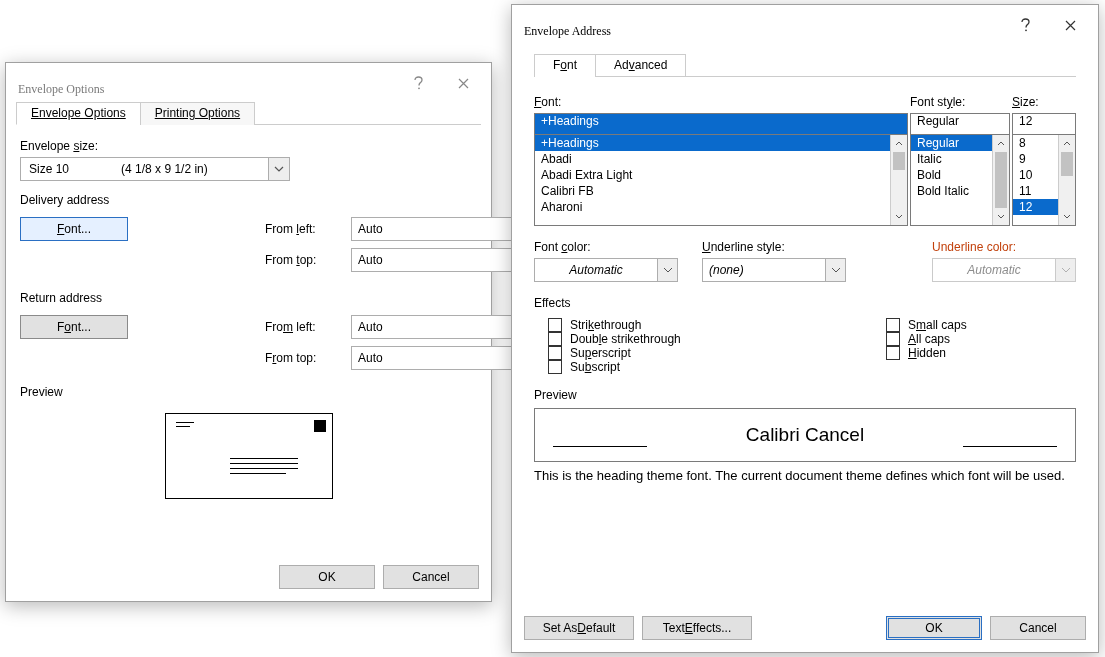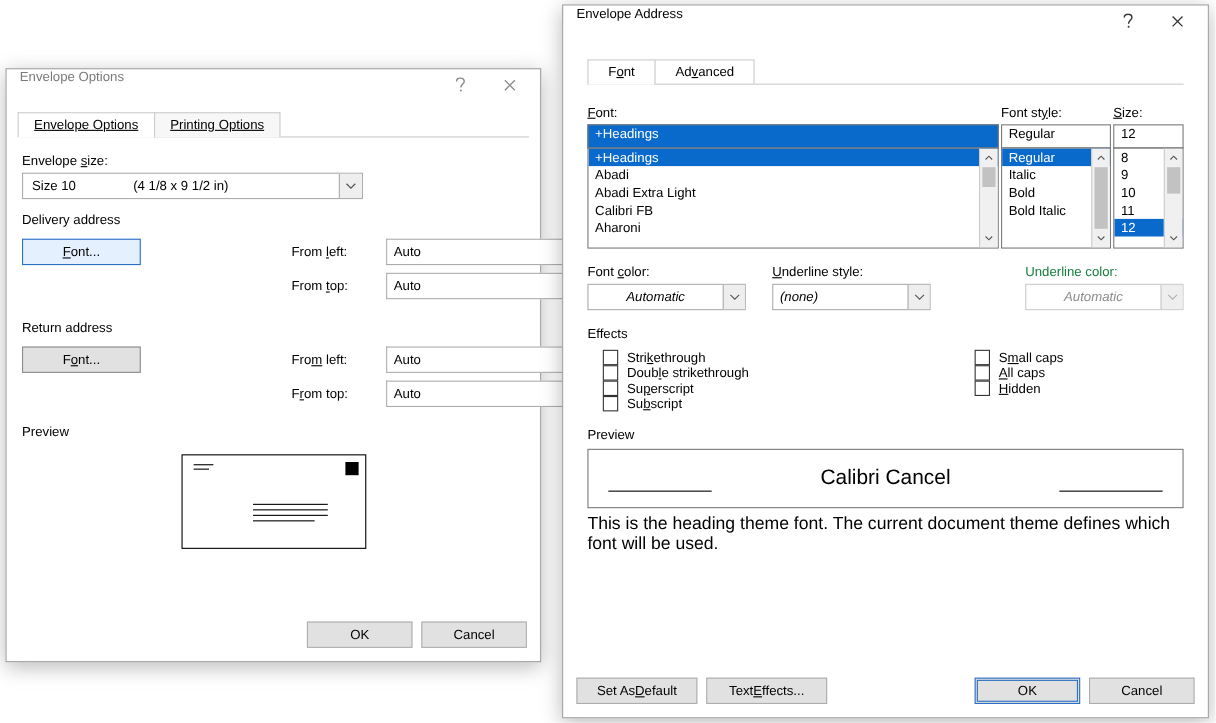--- a/index.html
+++ b/index.html
@@ -2,21 +2,21 @@
 <html><head>
 <meta charset="utf-8">
 <style>
   html,body{margin:0;padding:0;height:100%;background:#fff;font-family:"Segoe UI",Tahoma,Arial,sans-serif;font-size:12px;color:#000;}
   *{box-sizing:border-box;}
   .canvas{position:relative;width:1105px;height:657px;}
   .dialog{position:absolute;background:#fff;border:1px solid #a0a0a0;box-shadow:0 4px 18px rgba(0,0,0,.28);}
   
   .dialog.env{left:5px;top:62px;width:487px;height:540px;}
   .dialog.font{left:511px;top:4px;width:588px;height:649px;}
-  .titlebar{height:34px;display:flex;align-items:flex-start;padding:0 6px 0 12px;}
+  .titlebar{height:34px;display:flex;align-items:flex-end;padding:0 6px 0 12px;font-family:Liberation Serif, serif;}
   .titlebar .title{flex:1;font-size:12px;}
   .titlebar .tbbtn{width:44px;height:28px;display:flex;align-items:center;justify-content:center;color:#555;}
   .env .title{color:#7a7a7a;}
   .font .title{color:#000;}
   .close svg,.help svg{display:block;}
   
   .tabstrip{display:flex;border-bottom:1px solid #ccc;margin:4px 10px 0 10px;height:24px;}
   .tabstrip .tab{padding:3px 14px 4px;border:1px solid #ccc;border-bottom:none;margin-right:-1px;background:#f7f7f7;position:relative;top:1px;}
   .tabstrip .tab.active{background:#fff;border-bottom:1px solid #fff;}
   .ul{text-decoration:underline;text-underline-offset:1px;}
@@ -66,39 +66,39 @@
   .listbox .li.sel{background:#0a6acc;color:#fff;}
   .listbox .sb{position:absolute;top:0;right:0;width:17px;bottom:0;background:#f0f0f0;border-left:1px solid #ccc;display:flex;flex-direction:column;}
   .listbox .sb .arr{height:17px;display:flex;align-items:center;justify-content:center;}
   .listbox .sb .track{flex:1;position:relative;}
   .listbox .sb .thumb{position:absolute;left:2px;right:2px;top:0;height:24px;background:#c2c2c2;}
   .fcol.fname{flex:1;}
   .fcol.fstyle{width:100px;}
   .fcol.fsize{width:64px;}
   .row2{display:flex;gap:24px;margin:14px 8px 0;}
   .r2col .rlbl{display:block;margin-bottom:4px;}
-  .r2col.grey .rlbl{color:#15803d;}
+  .r2col.grey .rlbl{color:#c2410c;}
   .dd{display:flex;height:24px;border:1px solid #adadad;font-style:italic;}
   .dd .ddt{flex:1;display:flex;align-items:center;justify-content:center;padding:0 6px;}
   .dd .ddb{width:20px;border-left:1px solid #adadad;display:flex;align-items:center;justify-content:center;background:#eee;}
   .r2col.grey .dd{border-color:#cacaca;color:#8c8c8c;}
   .r2col.grey .ddb{border-color:#cacaca;}
   .fs-effects{margin:14px 8px 0;}
   .fs-title{margin-bottom:8px;}
   .eff-cols{display:flex;}
   .eff-col{flex:1;display:flex;flex-direction:column;gap:0;}
   .chk{display:flex;align-items:center;gap:8px;}
   .chk .box{width:14px;height:14px;border:1px solid #333;}
   .font-preview{margin:14px 8px 0;}
   .fpvbox{border:1px solid #7a7a7a;height:54px;display:flex;align-items:center;justify-content:center;position:relative;}
   .fpvbox .rule{position:absolute;bottom:14px;height:1px;background:#000;width:94px;}
   .fpvbox .rule.l{left:18px;}
   .fpvbox .rule.r{right:18px;}
   .fpvbox .sample{font-size:19px;font-family:'Calibri Light','Segoe UI Light','Segoe UI',sans-serif;}
-  .fpvnote{margin-top:6px;font-size:16px;}
+  .fpvnote{margin-top:6px;font-size:13px;}
   .font-bottom{position:absolute;left:12px;right:12px;bottom:12px;display:flex;gap:8px;}
   .font-bottom .spacer{flex:1;}
   svg{display:block;}
 </style>
 </head>
 <body>
 
 <div class="canvas">
 
   <div class="dialog env">
@@ -115,21 +115,21 @@
             <path d="M1 1 L10 10 M10 1 L1 10" stroke="#888" stroke-width="1.2"></path>
           </svg>
       </div>
     </div>
     <div class="tabstrip">
       <div class="tab active"><span class="ul">Envelope Options</span></div>
       <div class="tab"><span class="ul">Printing Options</span></div>
     </div>
     <div class="body">
       <span class="lbl"><span>Envelope </span><span class="ul">s</span><span>ize:</span></span>
-      <div class="combo" style="width:310px;justify-content:center;">
+      <div class="combo" style="width:270px;justify-content:center;">
         <div class="txt"><span>Size 10</span><span style="display:inline-block;width:52px;"></span><span class="extra">(4 1/8 x 9 1/2 in)</span></div>
         <div class="btn">
             <svg width="10" height="6">
               <path d="M1 1 L5 5 L9 1" fill="none" stroke="#555" stroke-width="1.2"></path>
             </svg>
           </div>
       </div>
 
       <div class="section-row">
           <span>Delivery address</span>

